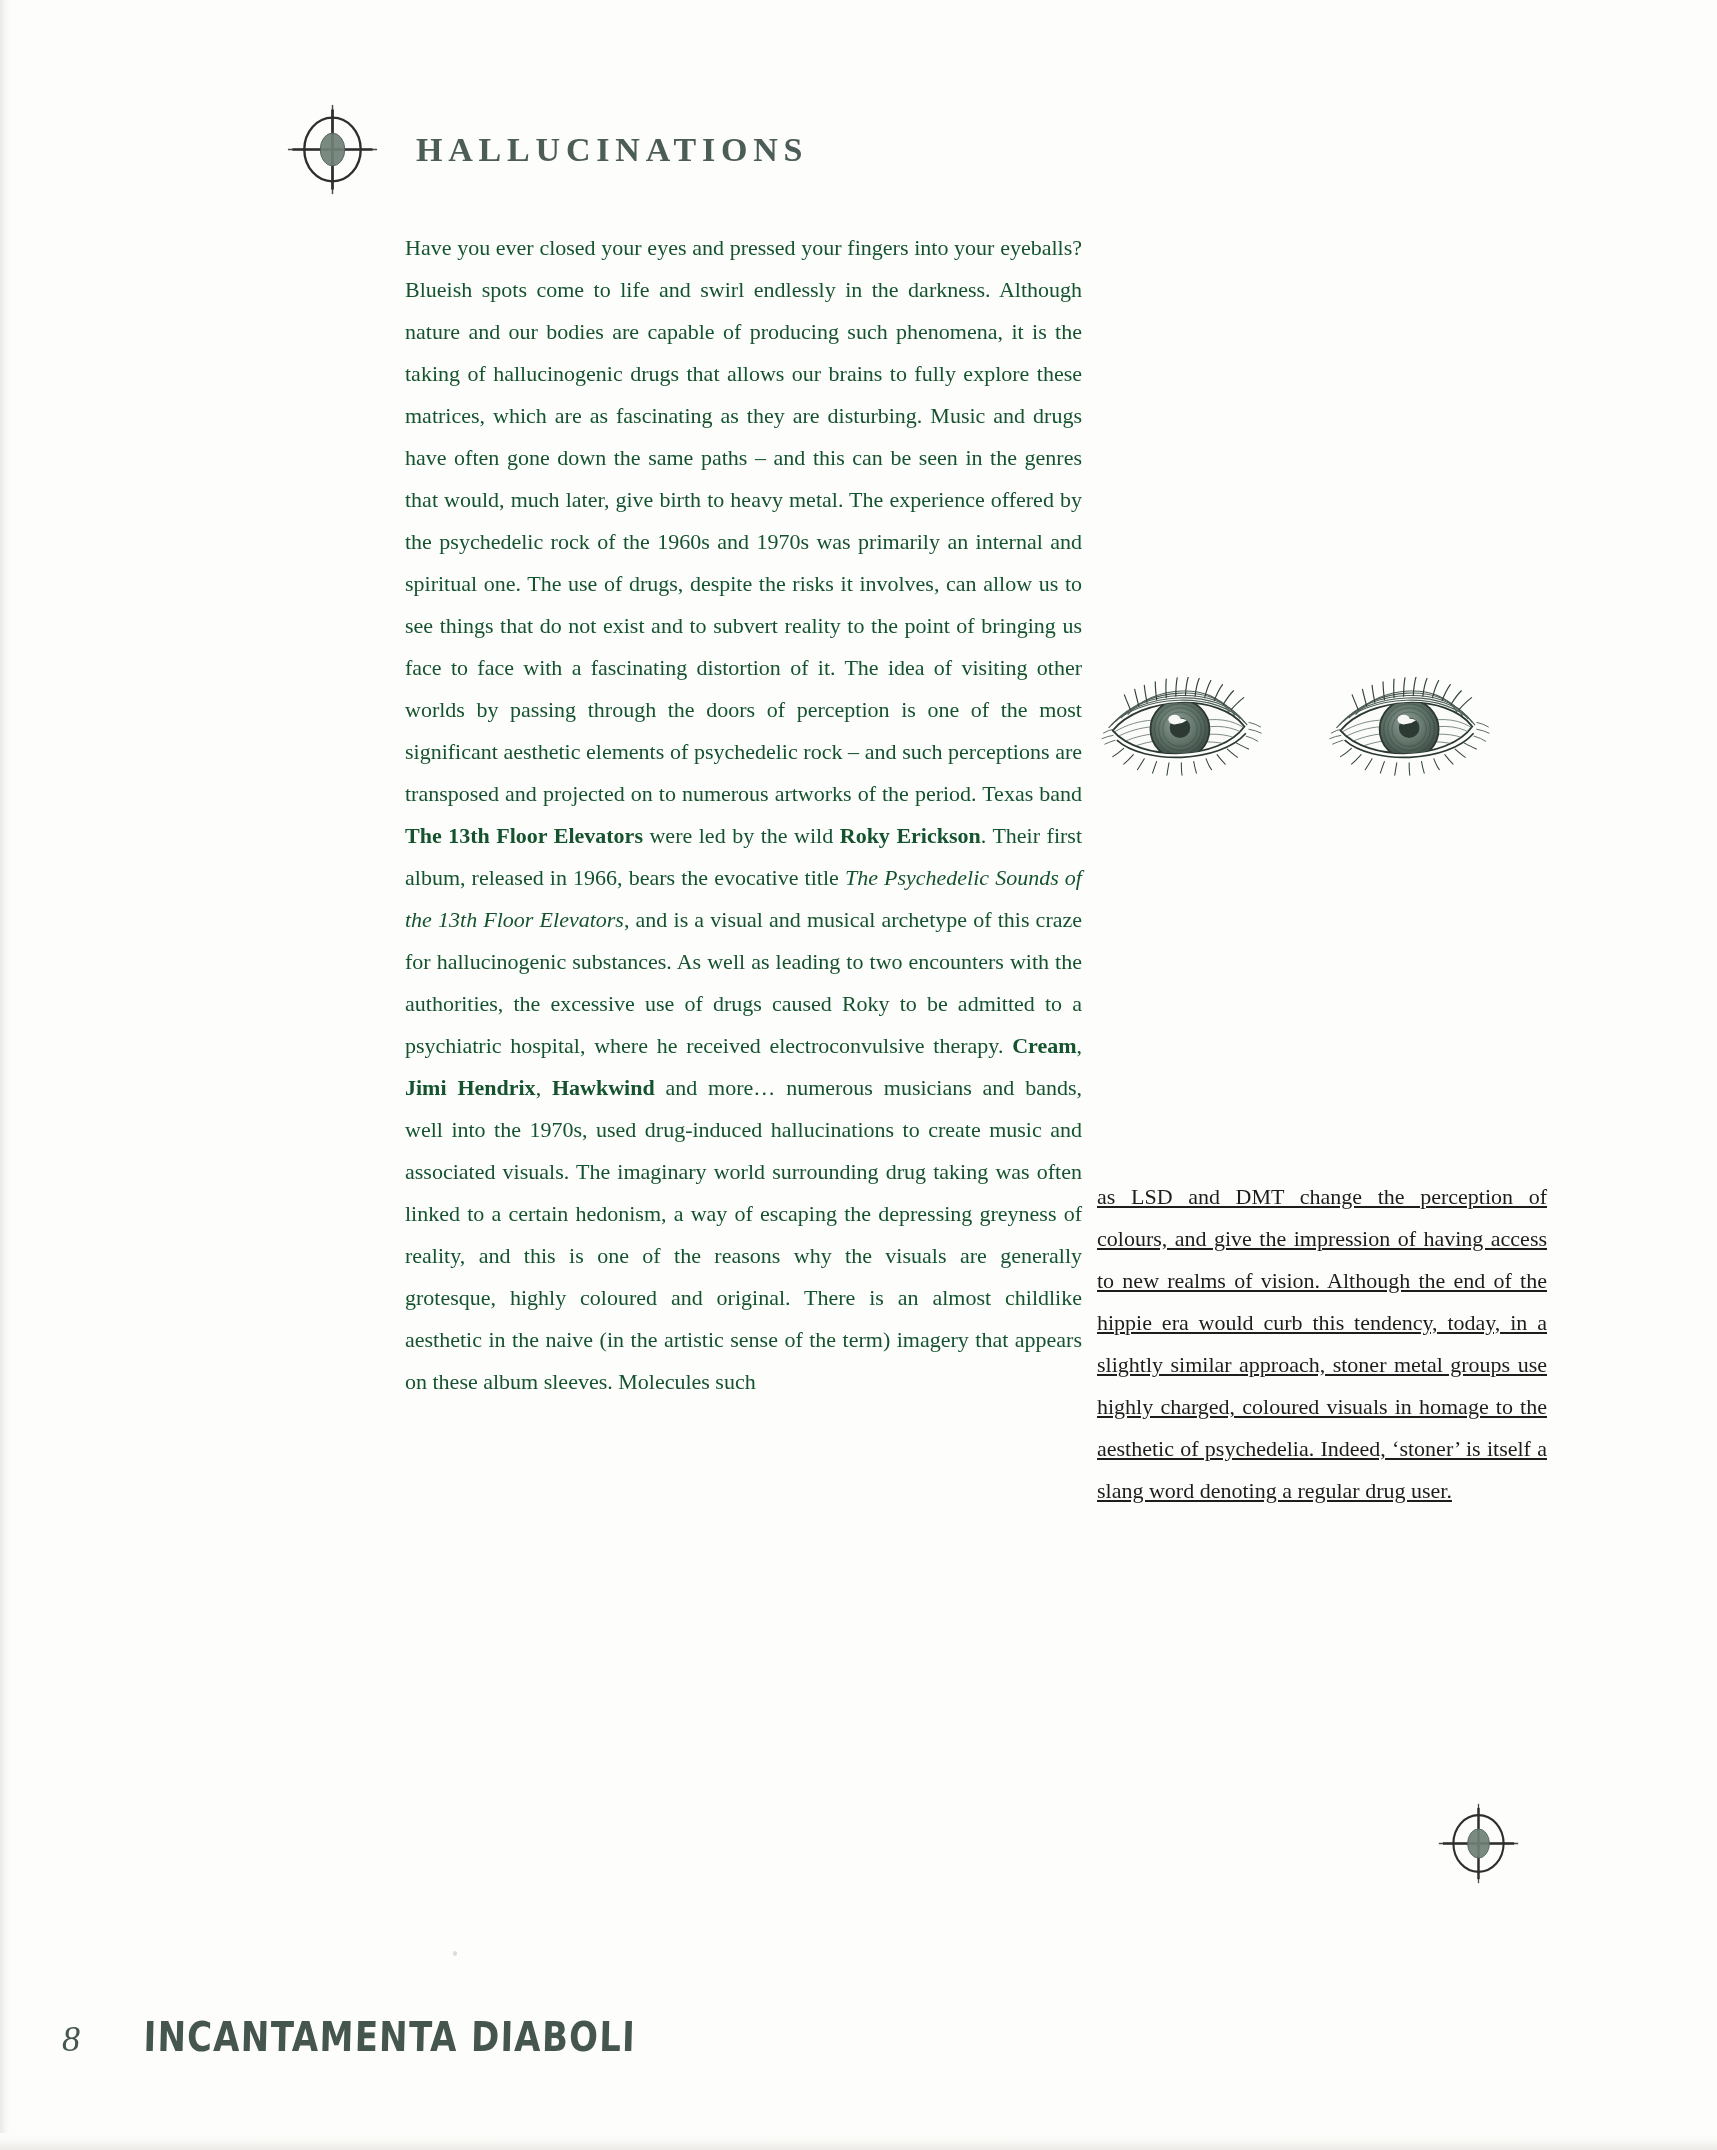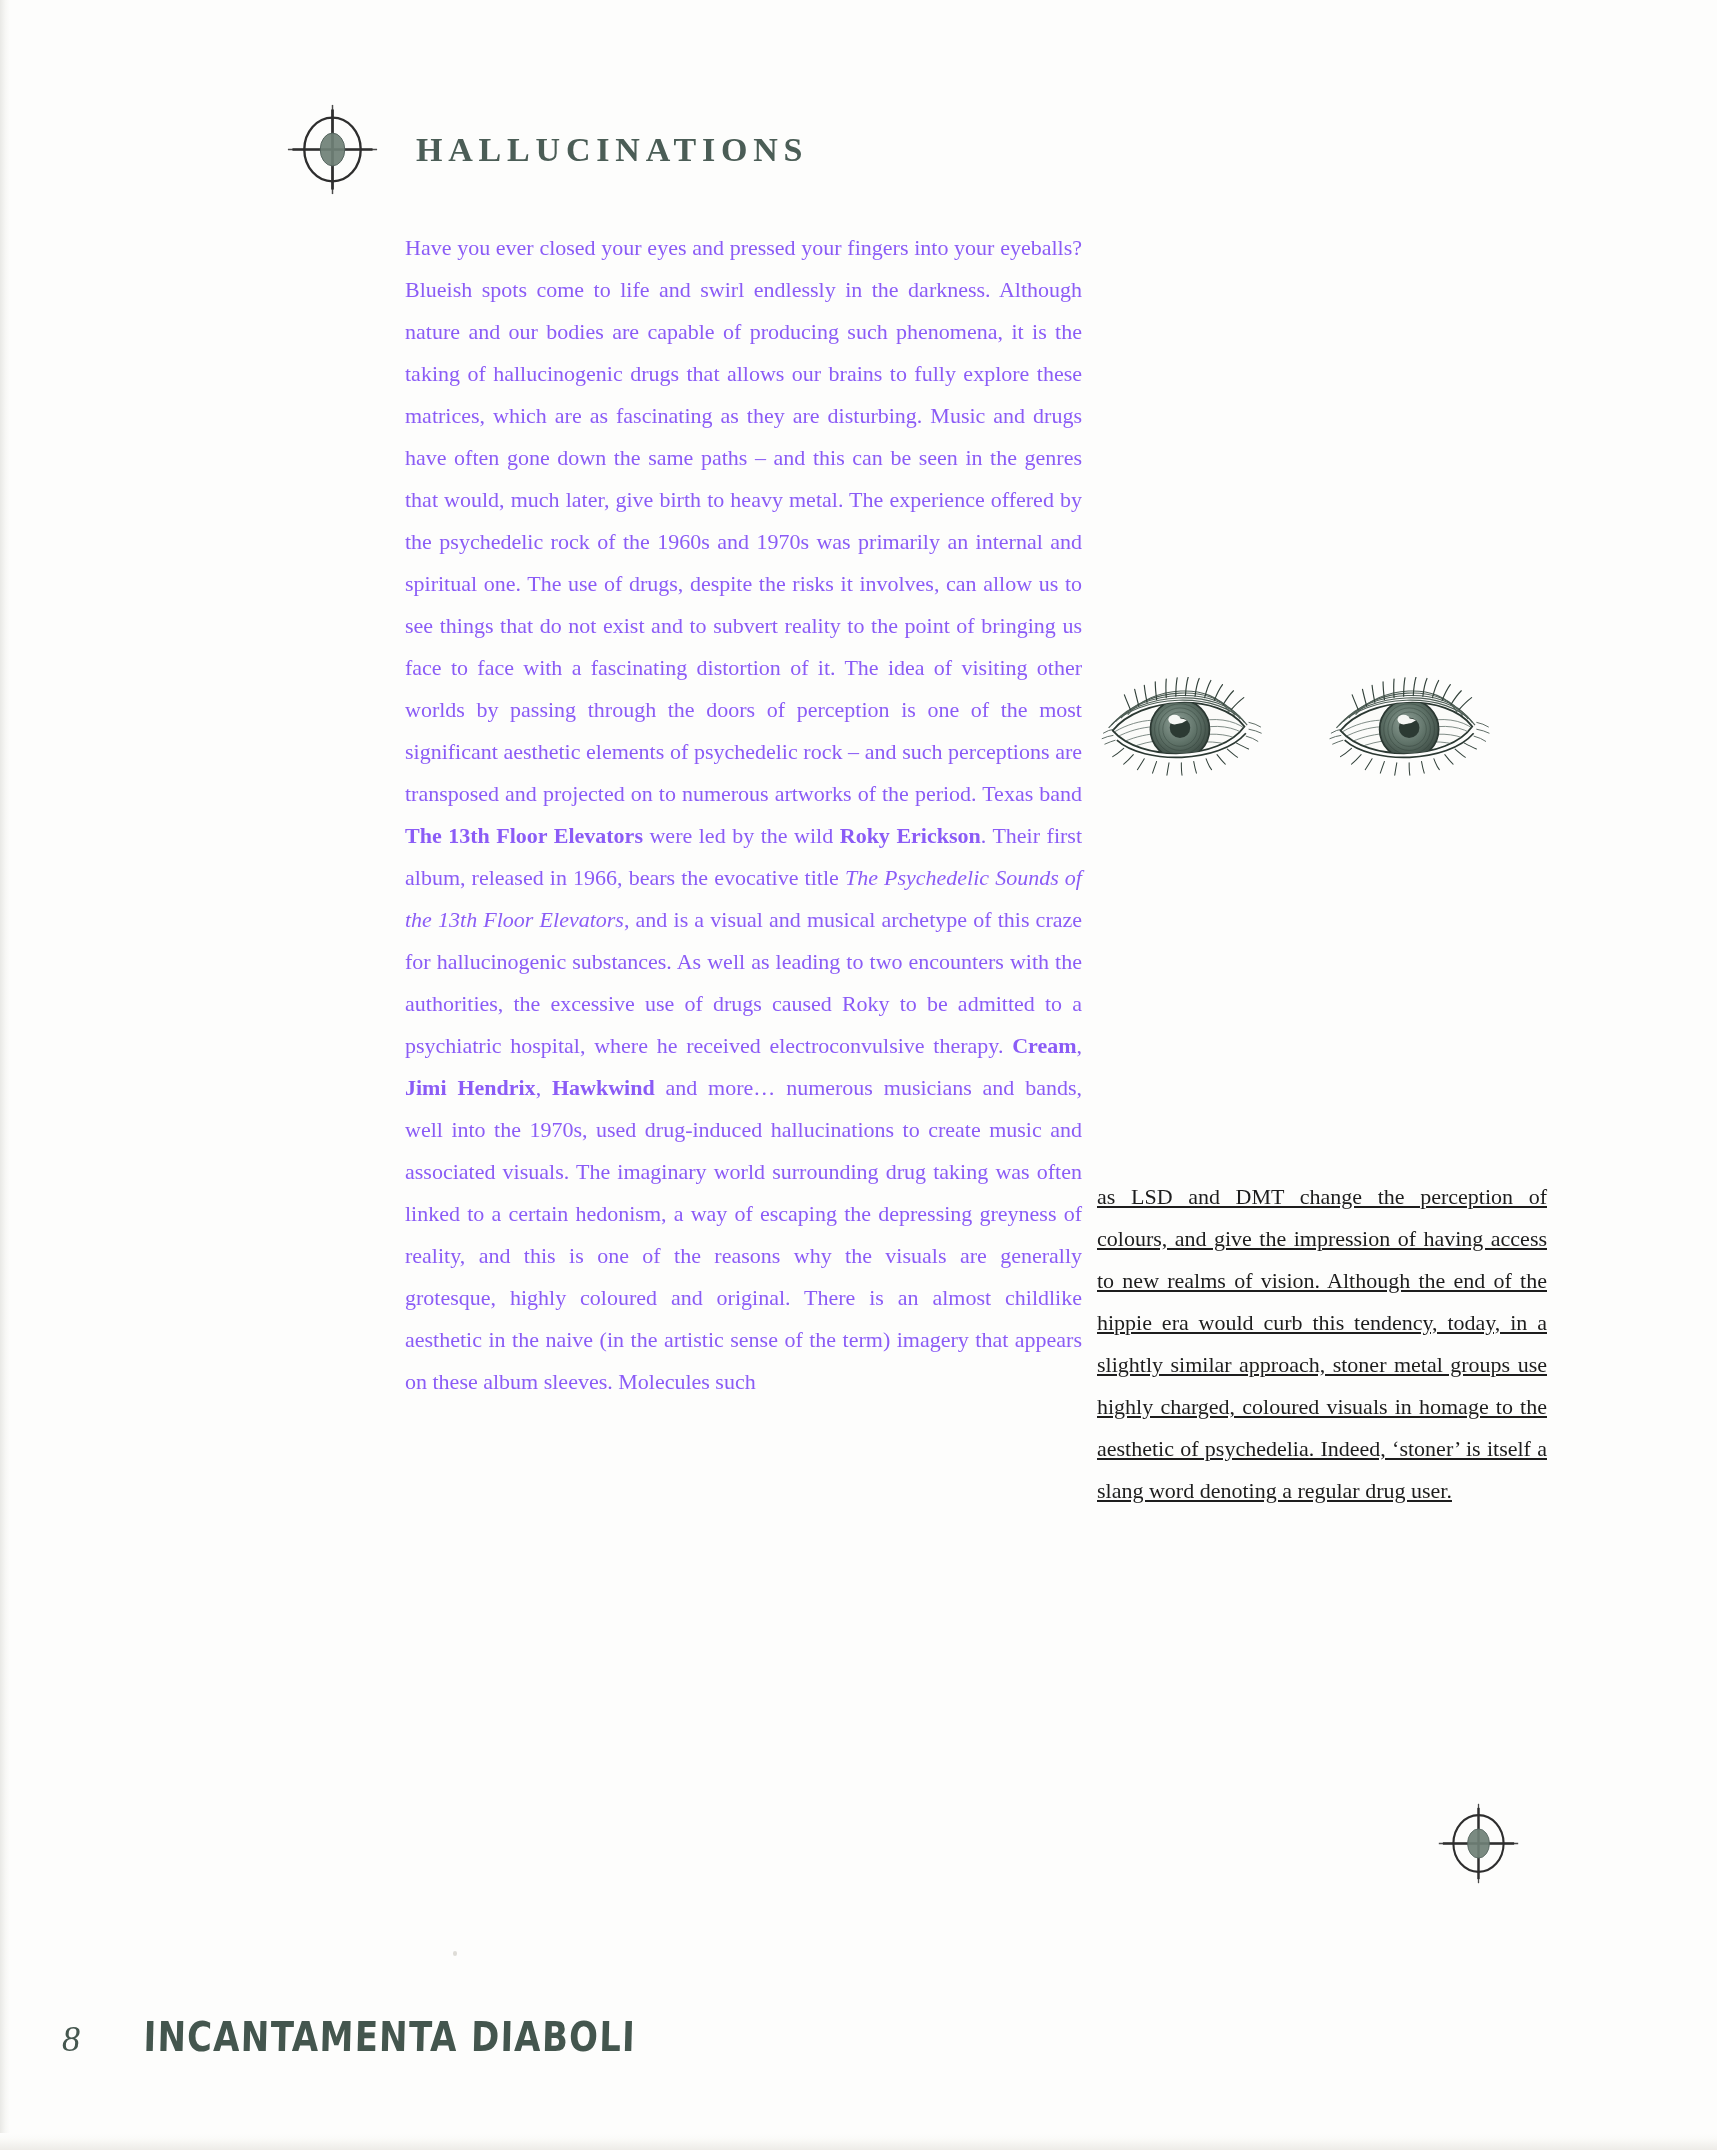--- a/index.html
+++ b/index.html
@@ -67,21 +67,21 @@
     white-space: nowrap;
     line-height: 1;
   }
 
   
   .col-main {
     position: absolute;
     left: 405px;
     top: 227px;
     width: 677px;
-    color: #8b5cf6;
+    color: #14532d;
     font-size: 22px;
     line-height: 42px;
     text-align: justify;
     text-justify: inter-word;
     -webkit-hyphens: none;
     hyphens: none;
   }
   .col-right {
     position: absolute;
     left: 1097px;

